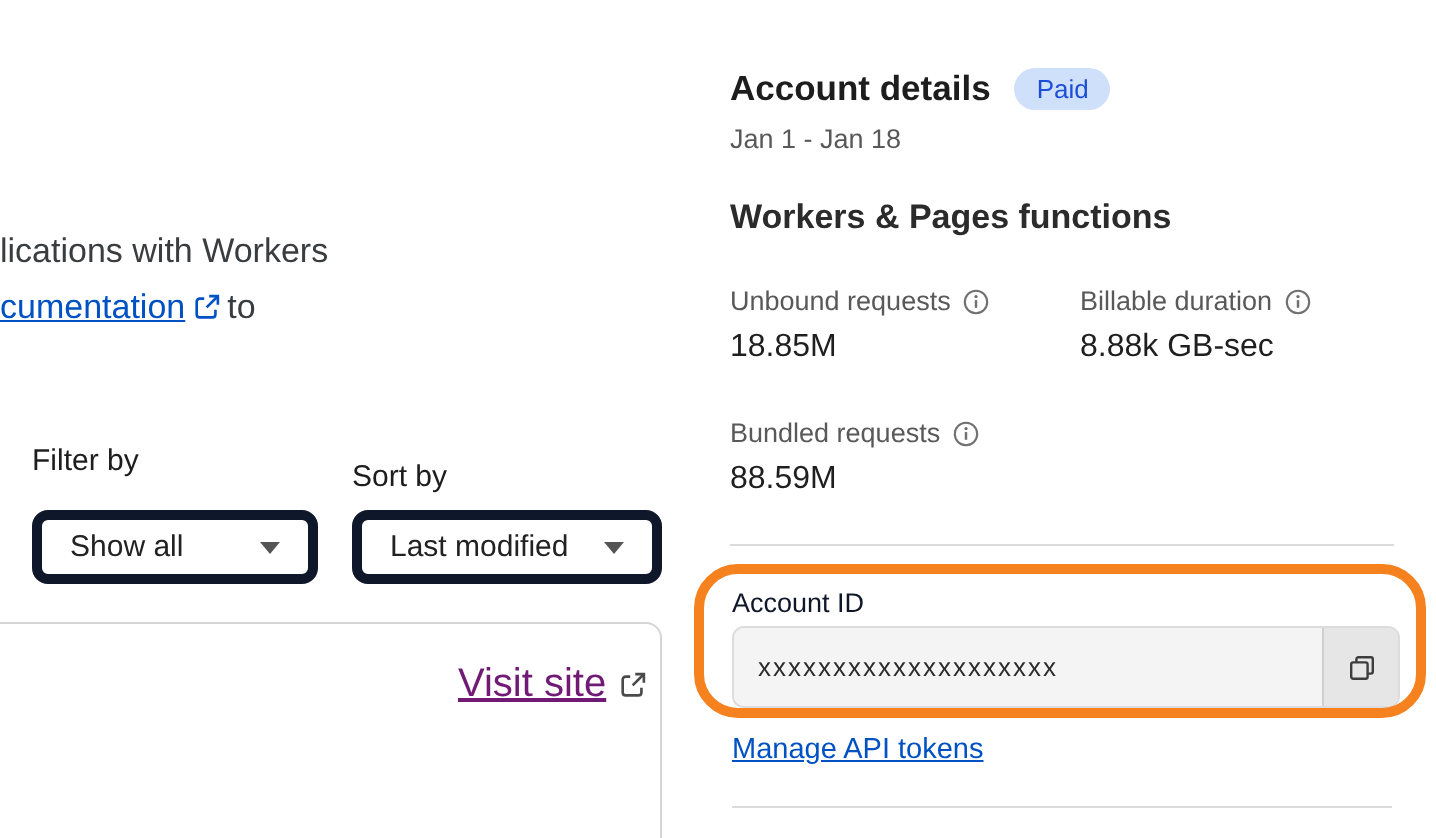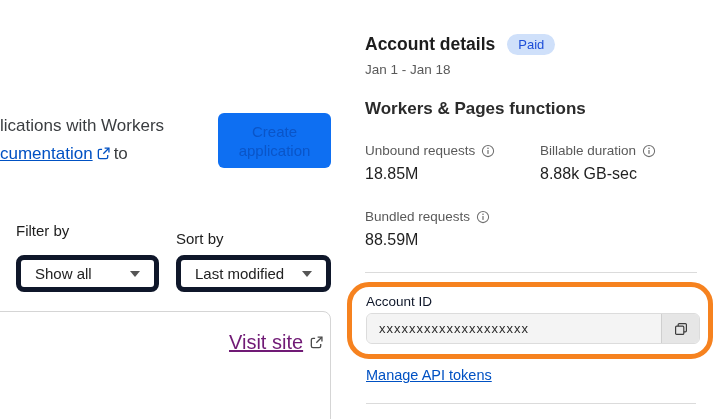--- a/index.html
+++ b/index.html
@@ -40,21 +40,21 @@
   .stat{display:flex;flex-direction:column;gap:7px;}
   .stat-label{font-size:13.5px;color:#595959;display:flex;align-items:center;gap:6px;}
   .stat-value{font-size:16px;color:#1f1f1f;}
   .divider{height:1px;background:#dbdbdb;}
   .hl-ring{
     left:347px;top:282px;width:366px;height:77px;border:5px solid #f6821f;border-radius:22px;
     box-sizing:border-box;pointer-events:none;
   }
   .acct-id-label{left:366px;top:294px;font-size:13.5px;color:#0f172a;}
   .id-group{
-    left:366px;top:313px;width:334px;height:31px;display:flex;
+    left:366px;top:313px;width:334px;height:41px;display:flex;
     border:1px solid #dcdcdc;border-radius:6px;overflow:hidden;box-sizing:border-box;background:#f4f4f4;
   }
   .id-input{
     flex:1;border:none;background:#f4f4f4;font-family:inherit;font-size:13px;color:#2b2b2b;
     letter-spacing:1px;padding:0 12px;outline:none;
   }
   .copy-btn{
     width:38px;background:#e6e6e6;border:none;border-left:1px solid #cfcfcf;cursor:pointer;
     display:flex;align-items:center;justify-content:center;padding:0;
   }
@@ -70,21 +70,20 @@
     <div>lications with Workers</div>
     <div>
       <a>cumentation</a><span class="ext-icon"><svg width="15" height="15" viewBox="0 0 16 16">
             <path d="M6.5 3.5H4.2C3.2 3.5 2.5 4.2 2.5 5.2v6.6c0 1 .7 1.7 1.7 1.7h6.6c1 0 1.7-.7 1.7-1.7V9.5" fill="none" stroke="#0051c3" stroke-width="1.4"></path>
             <path d="M9.2 2.2h4.6v4.6" fill="none" stroke="#0051c3" stroke-width="1.4"></path>
             <path d="M13.6 2.4 7.8 8.2" fill="none" stroke="#0051c3" stroke-width="1.4"></path>
           </svg></span><span>to</span>
     </div>
   </div>
 
-  <button class="abs create-btn">Create application</button>
 
   <div class="abs field-label" style="left:16px;top:222px;">Filter by</div>
   <div class="abs field-label" style="left:176px;top:230px;">Sort by</div>
 
   <div class="abs select" style="left:16px;top:255px;width:143px;">
     <span class="sel-text">Show all</span>
     <span class="caret"></span>
   </div>
   <div class="abs select" style="left:176px;top:255px;width:155px;">
     <span class="sel-text">Last modified</span>

